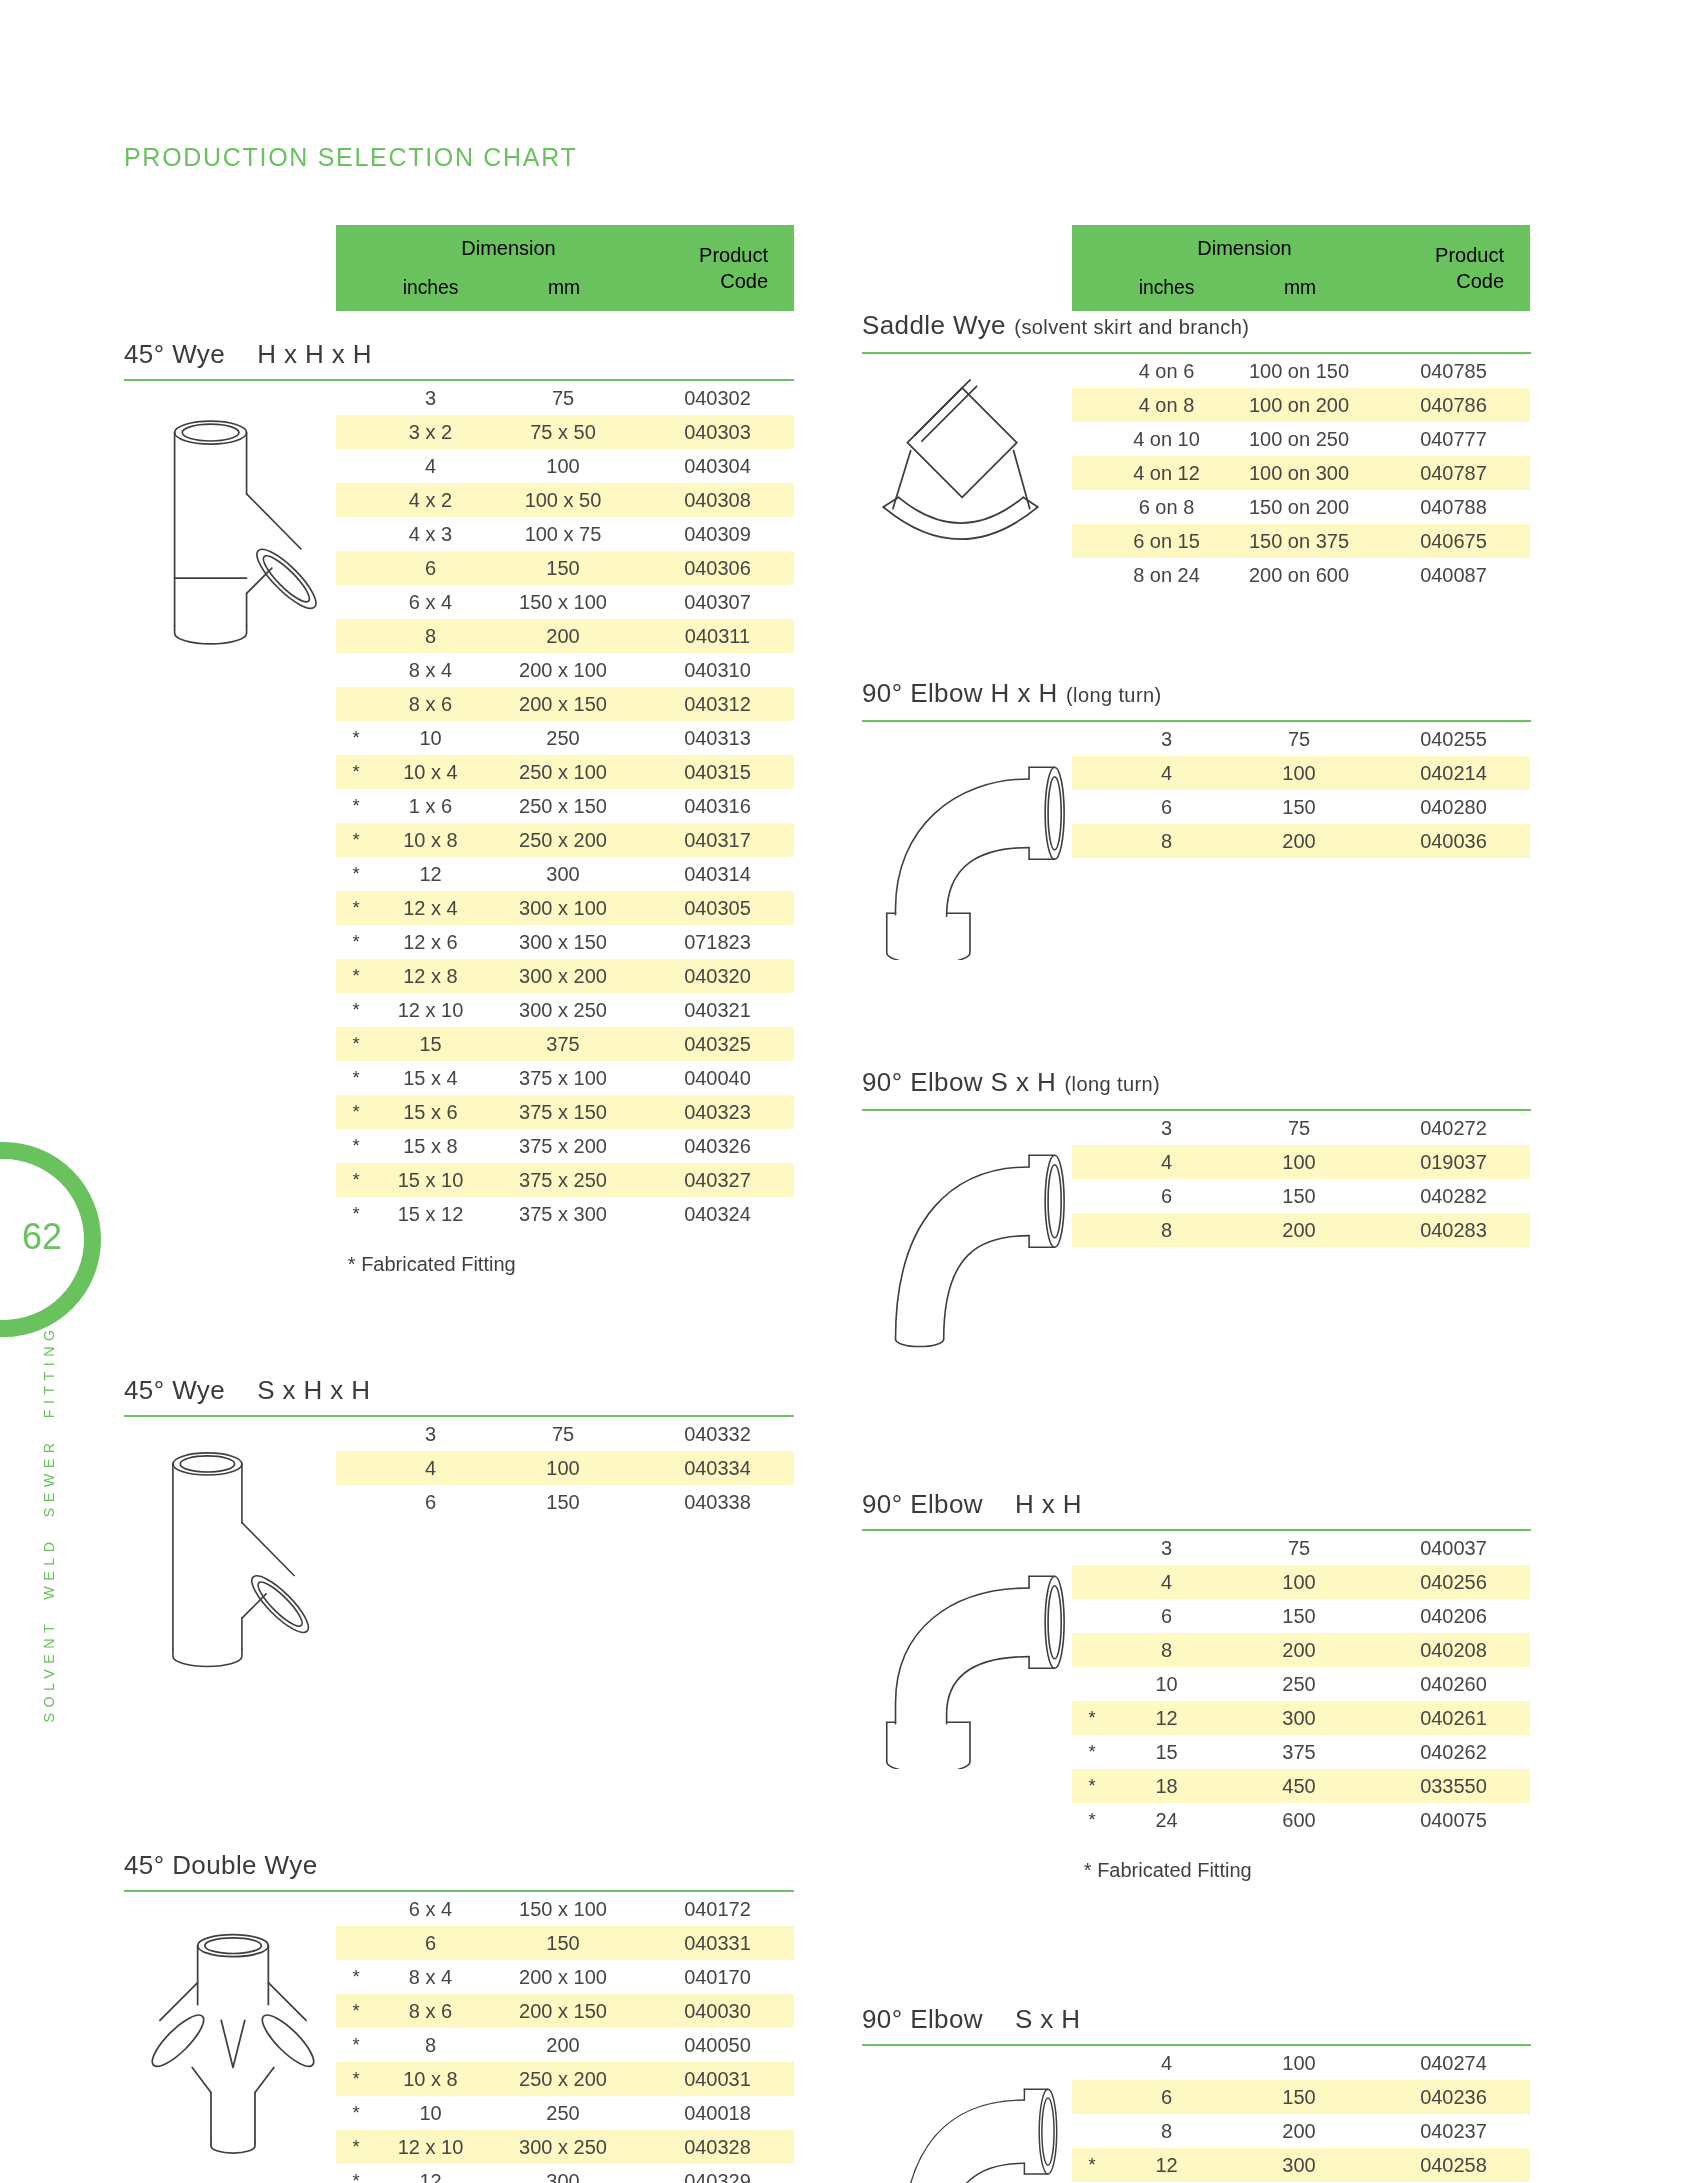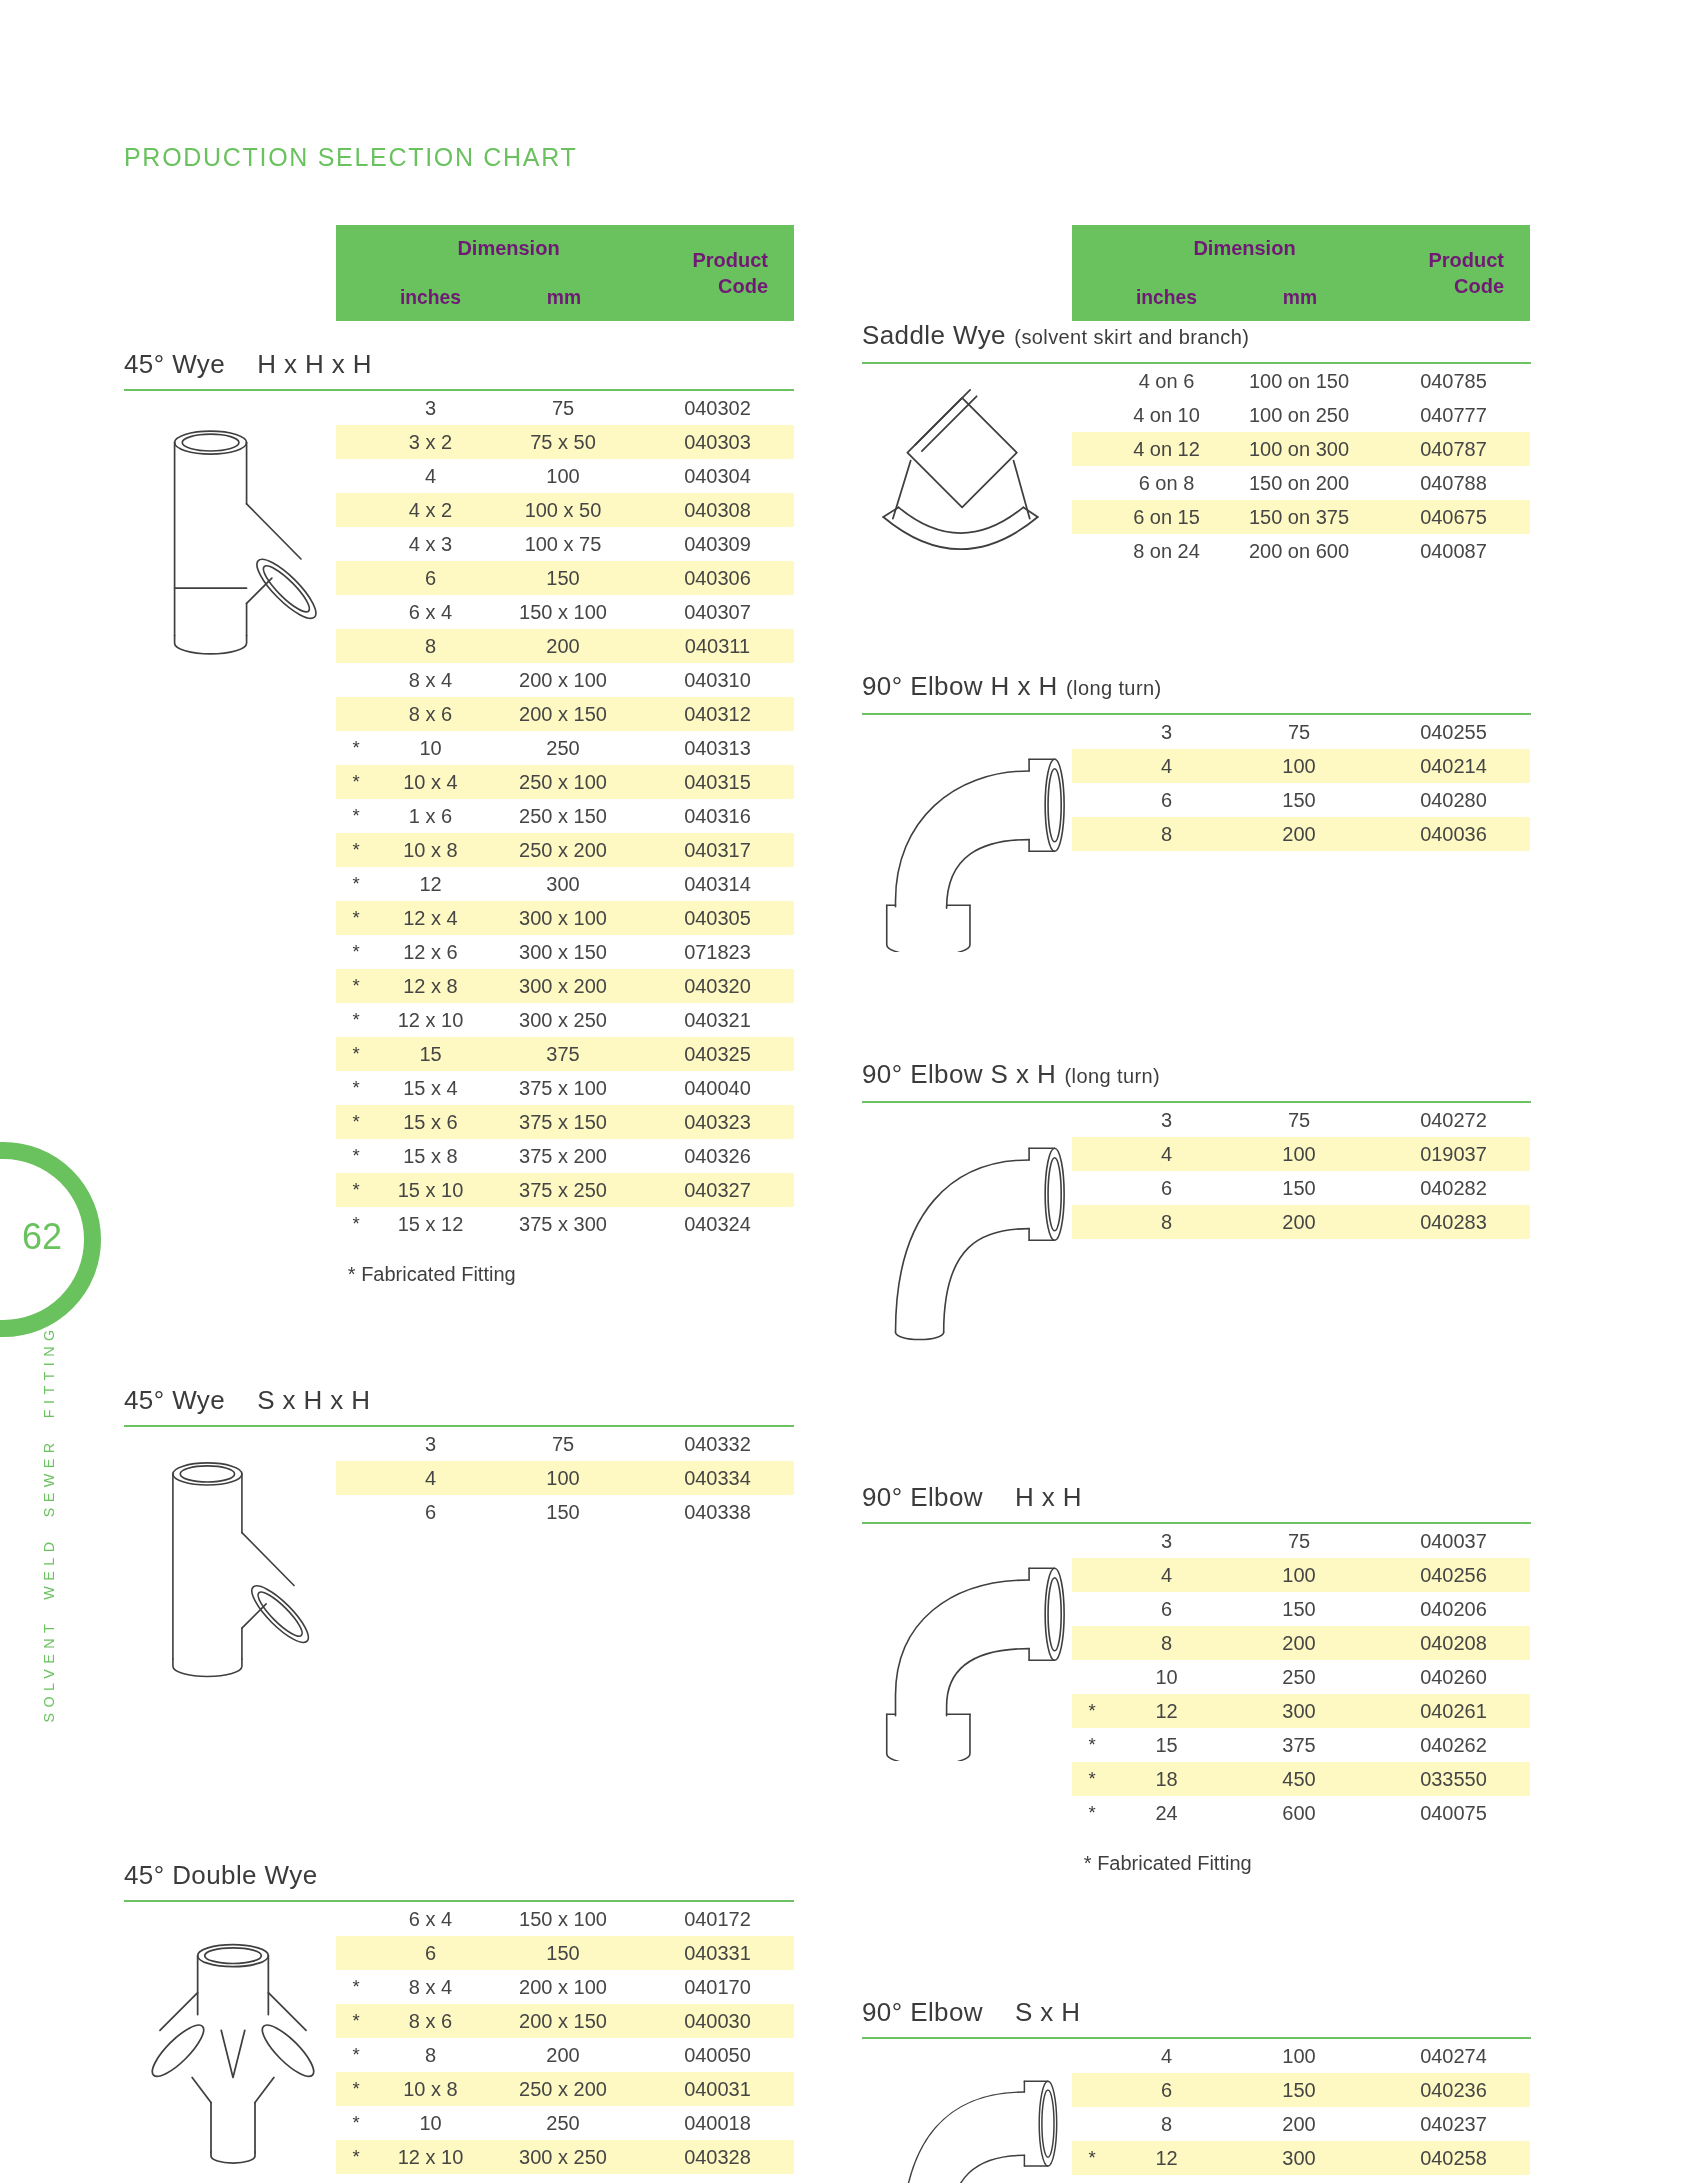--- a/index.html
+++ b/index.html
@@ -34,22 +34,22 @@
     font-size: 14.3px; letter-spacing: 0.38em; word-spacing: 0.7em;
     color: #69c25e; white-space: nowrap;
   }
 
   
   .col-left  { position: absolute; left: 124px;  top: 225px; width: 670px; }
   .col-right { position: absolute; left: 862px; top: 225px; width: 669px; }
 
   
   .gbar {
-    position: relative; width: 458px; height: 96px;
-    background: #69c25e; color: #701a75; font-weight: bold;
+    position: relative; width: 458px; height: 86px;
+    background: #69c25e; color: #000000;
   }
   .col-left  .gbar { margin-left: 212px; }
   .col-right .gbar { margin-left: 210px; }
   .gbar-dimension {
     position: absolute; left: 40px; top: 11.8px; width: 265px;
     text-align: center; font-size: 20px;
   }
   .gbar-inches {
     position: absolute; left: 40px; bottom: 11.8px; width: 109px;
     text-align: center; font-size: 19.3px;
@@ -497,20 +497,26 @@
               <col class="c-mm">
               <col class="c-code">
             </colgroup>
           <tbody>
               <tr>
                 <td class="col-fab"></td>
                 <td class="col-inches">4 on 6</td>
                 <td class="col-mm">100 on 150</td>
                 <td class="col-code">040785</td>
               </tr>
+              <tr class="stripe">
+                <td class="col-fab"></td>
+                <td class="col-inches">4 on 8</td>
+                <td class="col-mm">100 on 200</td>
+                <td class="col-code">040786</td>
+              </tr>
               <tr>
                 <td class="col-fab"></td>
                 <td class="col-inches">4 on 10</td>
                 <td class="col-mm">100 on 250</td>
                 <td class="col-code">040777</td>
               </tr>
               <tr class="stripe">
                 <td class="col-fab"></td>
                 <td class="col-inches">4 on 12</td>
                 <td class="col-mm">100 on 300</td>

